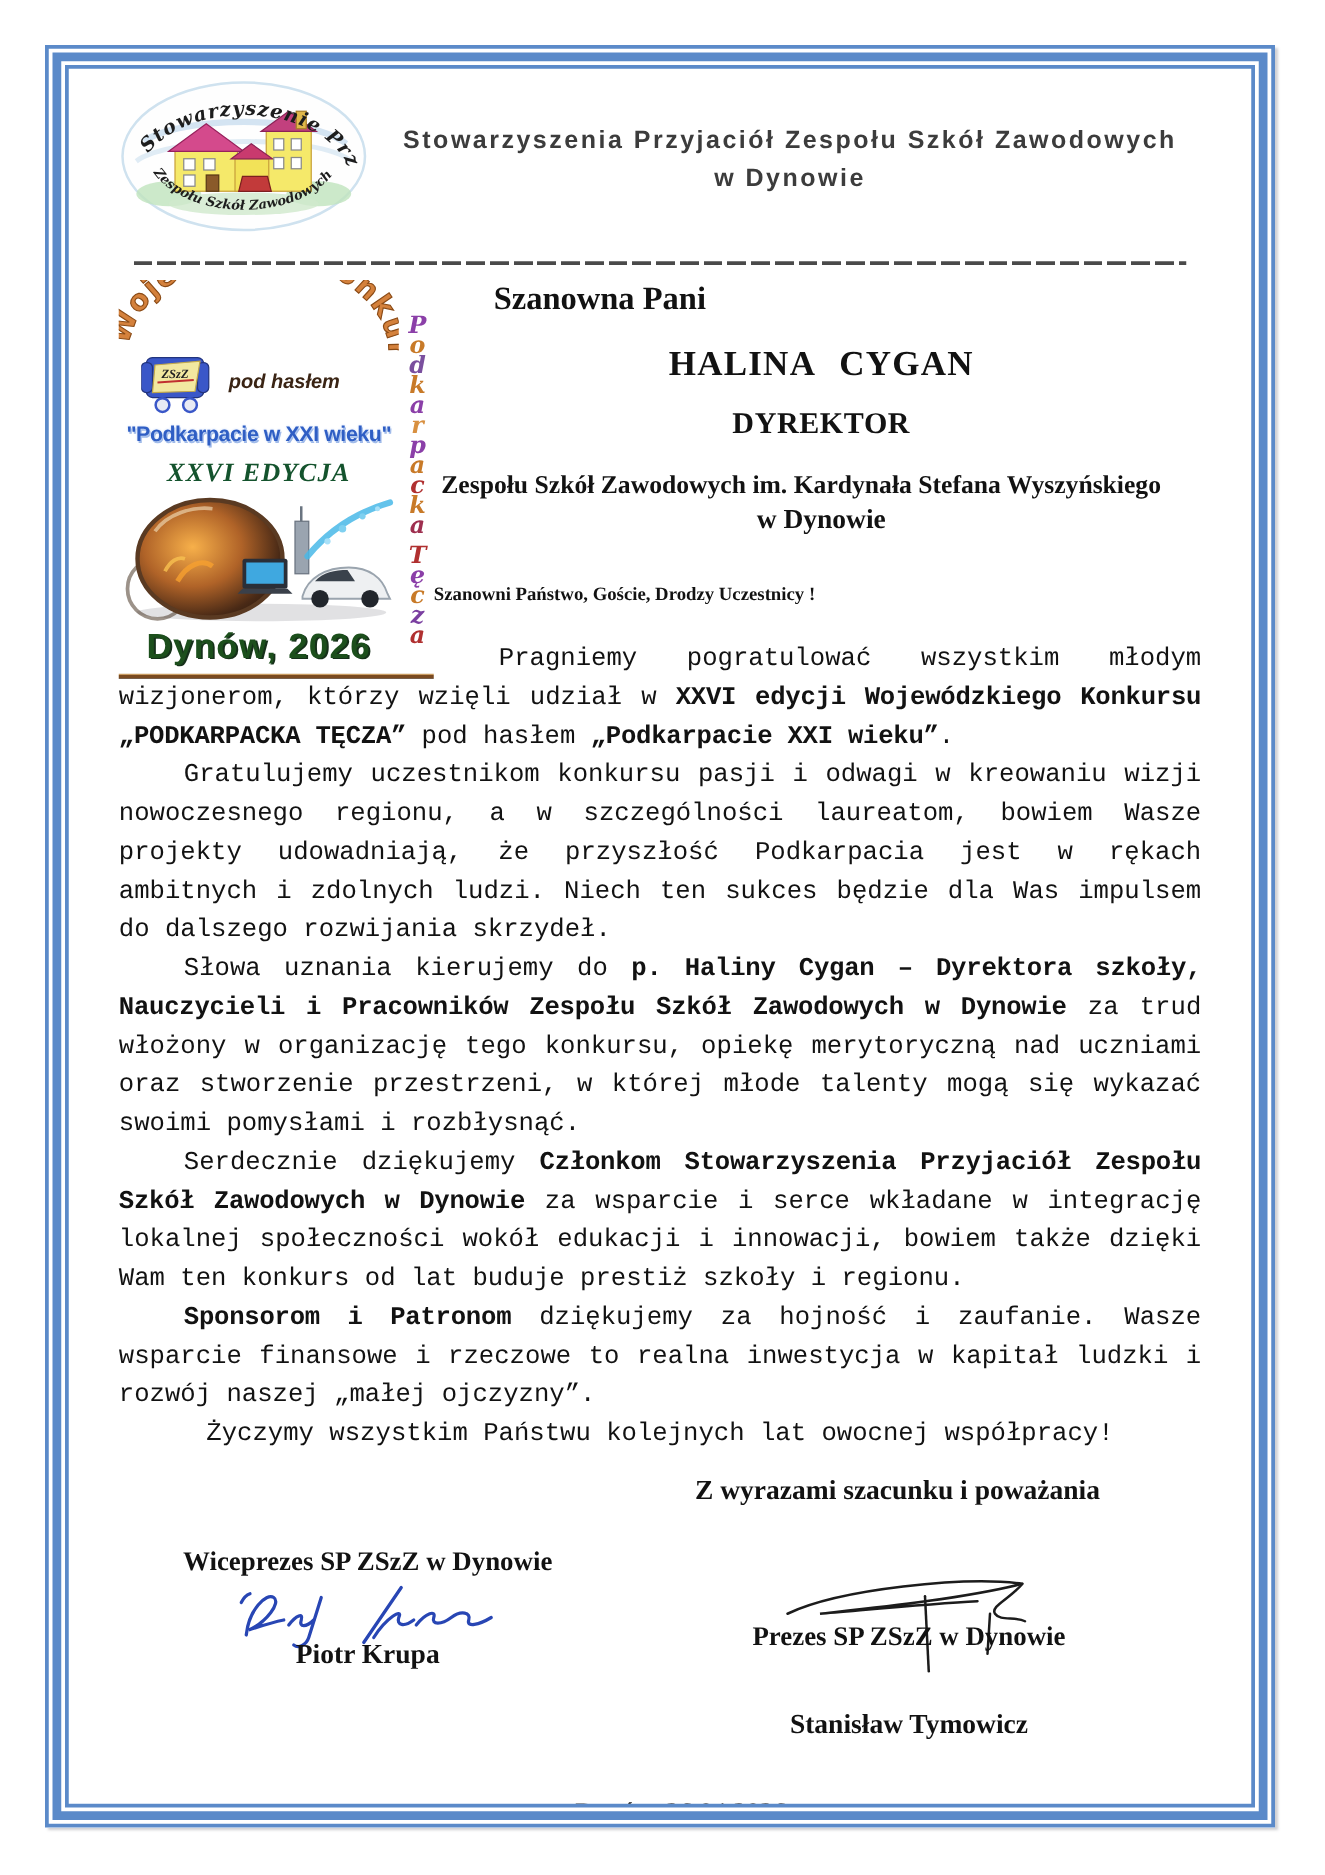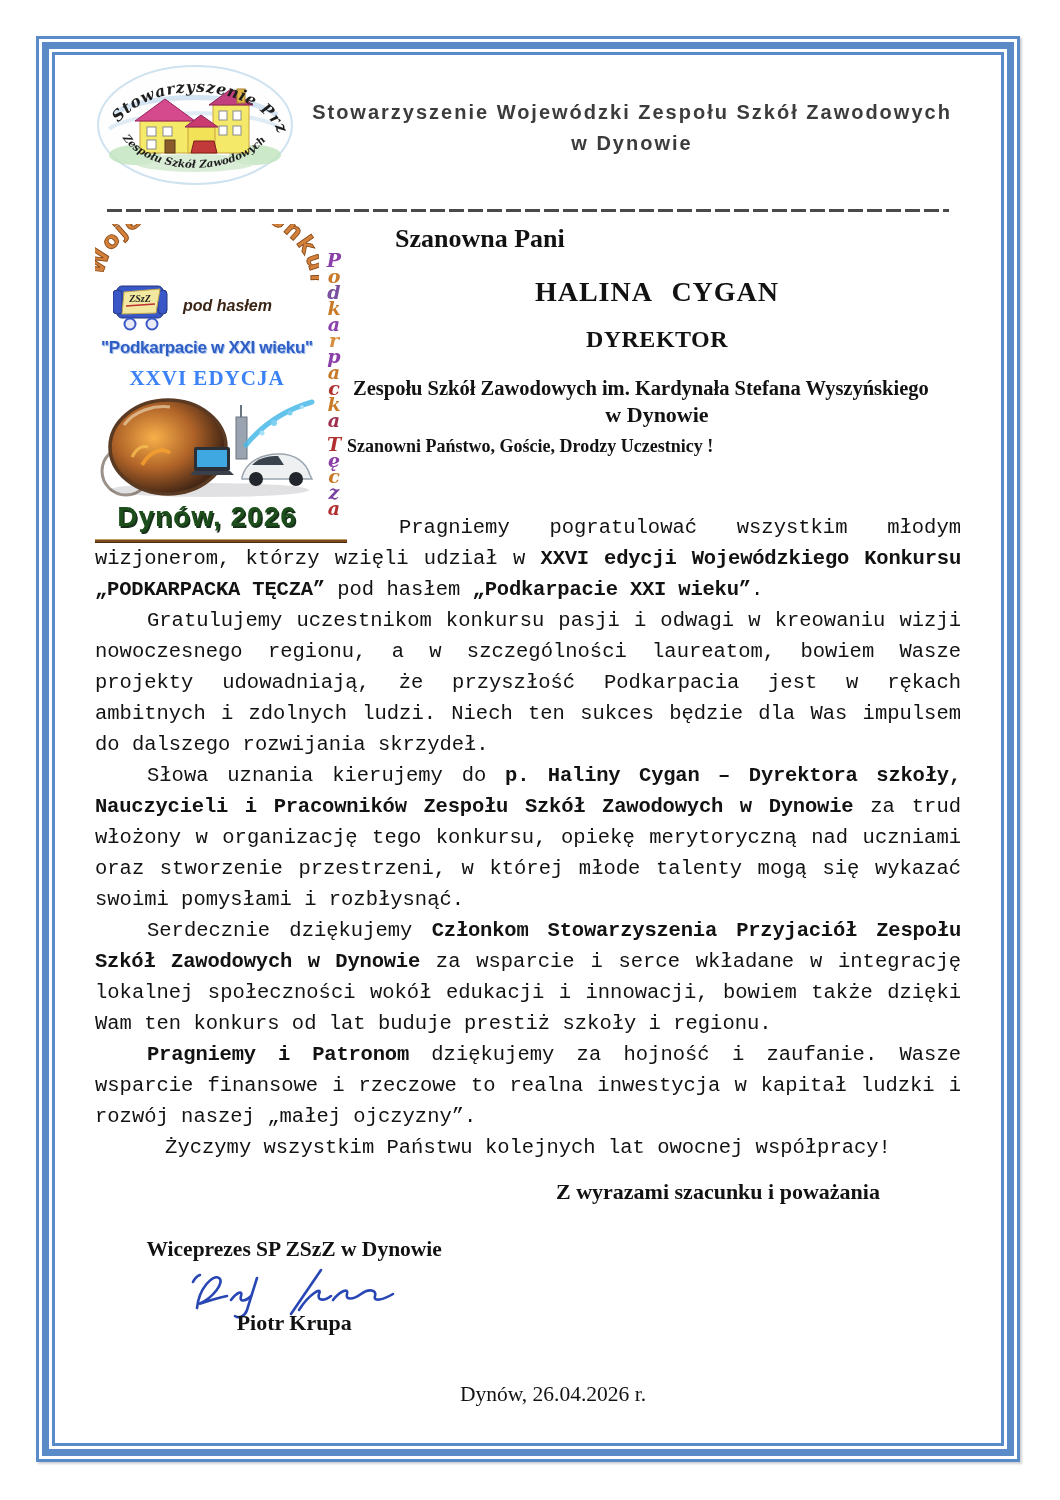--- a/index.html
+++ b/index.html
@@ -26,38 +26,38 @@
 
   
   .intro{margin-top:12px;min-height:274px;}
   .emblem{float:left;width:252px;position:relative;padding-right:28px;box-sizing:border-box;text-align:center;}
   .emblem-arc{display:block;margin:0 auto;}
   .zsz-row{display:flex;align-items:center;justify-content:flex-start;margin:-6px 0 0 18px;}
   .pod-haslem{font-family:"Liberation Sans",sans-serif;font-style:italic;font-weight:700;
        font-size:16px;color:#3a2414;margin-left:8px;}
   .slogan{font-family:"Liberation Sans",sans-serif;font-weight:700;font-size:17px;letter-spacing:-.3px;
        color:#2f5ec4;white-space:nowrap;margin-top:6px;text-shadow:0 0 2px #c6d8f6,1px 1px 0 #9db8e8;}
-  .edition{font-size:21px;letter-spacing:1px;color:#3b82f6;margin-top:8px;font-weight:600;}
+  .edition{font-style:italic;font-size:21px;letter-spacing:1px;color:#14532d;margin-top:8px;font-weight:600;}
   .collage{display:block;margin:4px auto 0;}
   .city-year{font-family:"Liberation Sans",sans-serif;font-weight:700;font-size:28px;letter-spacing:1px;
        color:#1c4f1c;text-shadow:1.5px 1.5px 0 #16301a;margin-top:2px;}
   .brown-line{height:4px;margin-top:6px;width:252px;
        background:linear-gradient(#c79a60 0 1px,#7a4a20 1px 3px,#4a2a10 3px 4px);}
   .vertical-strip{position:absolute;right:0;top:28px;width:26px;display:flex;flex-direction:column;
        align-items:center;font-family:"DejaVu Serif",serif;font-style:italic;font-weight:700;
        font-size:19px;line-height:16px;}
   .vertical-strip .vgap{height:8px;}
 
   .recipient{margin-left:258px;}
   .sal{font-weight:700;font-size:26px;margin:12px 0 18px 42px;}
   .r-name{font-weight:700;font-size:28px;text-align:center;margin-top:22px;letter-spacing:1px;word-spacing:12px;}
   .r-title{font-weight:700;font-size:24px;text-align:center;margin-top:18px;letter-spacing:.5px;}
   .r-school1{font-weight:700;font-size:20.5px;margin-top:24px;white-space:nowrap;}
   .r-school2{font-weight:700;font-size:22px;text-align:center;margin-top:2px;}
-  .greeting{margin-left:248px;font-weight:700;font-size:18px;margin-top:8px;white-space:nowrap;}
+  .greeting{margin-left:248px;font-weight:700;font-size:15px;margin-top:40px;white-space:nowrap;}
 
   
   .body-text{margin-top:14px;}
   p.para{font-size:20.5px;line-height:31px;text-align:justify;text-indent:52px;margin:0;font-family:Liberation Mono, monospace;}
   p.para b{letter-spacing:-.2px;}
   p.para.center{text-align:center;text-indent:0;}
 
   .closing{margin-top:16px;font-weight:700;font-size:22px;text-align:center;transform:translateX(190px);}
 
   .sig-row{display:flex;margin-top:32px;}
@@ -110,21 +110,21 @@
                 <rect x="70" y="77" width="10" height="13" fill="#8a5a2a" stroke="#5a3a16"></rect>
                 <text font-family="DejaVu Serif, serif" font-style="italic" font-weight="700" font-size="15.5" fill="#1d1d1d" letter-spacing="1">
                   <textPath href="#arcTop" startOffset="8%">Stowarzyszenie Przyjaciół</textPath>
                 </text>
                 <text font-family="DejaVu Serif, serif" font-style="italic" font-weight="700" font-size="10.5" fill="#1d1d1d">
                   <textPath href="#arcBot" startOffset="2%">Zespołu Szkół Zawodowych w Dynowie</textPath>
                 </text>
               </svg>
             </div>
             <div class="org">
-              <div>Stowarzyszenie Wojewódzki Zespołu Szkół Zawodowych</div>
+              <div>Stowarzyszenia Przyjaciół Zespołu Szkół Zawodowych</div>
               <div>w Dynowie</div>
             </div>
           </div>
 
           <div class="divider"></div>
 
           <div class="intro">
             <div class="emblem">
               <svg class="emblem-arc" width="224" height="62" viewBox="0 0 224 62">
                 <defs>
@@ -210,21 +210,21 @@
               <div class="r-school2">w Dynowie</div>
             </div>
             <div class="greeting">Szanowni Państwo, Goście, Drodzy Uczestnicy !</div>
           </div>
 
           <div class="body-text">
               <p class="para"><span>Pragniemy pogratulować wszystkim młodym wizjonerom, którzy wzięli udział w </span><b>XXVI edycji Wojewódzkiego Konkursu „PODKARPACKA TĘCZA”</b><span> pod hasłem </span><b>„Podkarpacie XXI wieku”</b><span>.</span></p>
               <p class="para"><span>Gratulujemy uczestnikom konkursu pasji i odwagi w kreowaniu wizji nowoczesnego regionu, a w szczególności laureatom, bowiem Wasze projekty udowadniają, że przyszłość Podkarpacia jest w rękach ambitnych i zdolnych ludzi. Niech ten sukces będzie dla Was impulsem do dalszego rozwijania skrzydeł.</span></p>
               <p class="para"><span>Słowa uznania kierujemy do </span><b>p. Haliny Cygan – Dyrektora szkoły, Nauczycieli i Pracowników Zespołu Szkół Zawodowych w Dynowie</b><span> za trud włożony w organizację tego konkursu, opiekę merytoryczną nad uczniami oraz stworzenie przestrzeni, w której młode talenty mogą się wykazać swoimi pomysłami i rozbłysnąć.</span></p>
               <p class="para"><span>Serdecznie dziękujemy </span><b>Członkom Stowarzyszenia Przyjaciół Zespołu Szkół Zawodowych w Dynowie</b><span> za wsparcie i serce wkładane w integrację lokalnej społeczności wokół edukacji i innowacji, bowiem także dzięki Wam ten konkurs od lat buduje prestiż szkoły i regionu.</span></p>
-              <p class="para"><b>Pragniemy i Patronom</b><span> dziękujemy za hojność i zaufanie. Wasze wsparcie finansowe i rzeczowe to realna inwestycja w kapitał ludzki i rozwój naszej „małej ojczyzny”.</span></p>
+              <p class="para"><b>Sponsorom i Patronom</b><span> dziękujemy za hojność i zaufanie. Wasze wsparcie finansowe i rzeczowe to realna inwestycja w kapitał ludzki i rozwój naszej „małej ojczyzny”.</span></p>
               <p class="para center"><span>Życzymy wszystkim Państwu kolejnych lat owocnej współpracy!</span></p>
             </div>
 
           <div class="closing">Z wyrazami szacunku i poważania</div>
 
           <div class="sig-row">
             <div class="sig-col left">
               <div class="role">Wiceprezes SP ZSzZ w Dynowie</div>
               <svg class="sig-svg" width="250" height="62" viewBox="0 0 250 62">
                 <g stroke="#2846b4" stroke-width="2.6" fill="none" stroke-linecap="round">
@@ -232,20 +232,33 @@
                   <path d="M24,18 C26,14 28,12 31,11"></path>
                   <path d="M62,36 C68,28 74,26 72,32 C70,38 76,38 82,32"></path>
                   <path d="M88,14 L78,46 C76,52 70,55 66,52"></path>
                   <path d="M122,50 L152,6"></path>
                   <path d="M130,46 C140,30 154,22 150,30 C148,36 154,38 162,32"></path>
                   <path d="M164,36 C172,26 180,24 178,30 C176,36 184,36 192,30 C200,24 208,26 206,32 C204,38 214,36 224,30"></path>
                 </g>
               </svg>
               <div class="sig-name">Piotr Krupa</div>
             </div>
+            <div class="sig-col right">
+              <svg class="sig-svg" style="margin-top:20px;margin-bottom:-40px" width="210" height="84" viewBox="0 0 210 84">
+                <g stroke="#1c1c1c" stroke-width="2" fill="none" stroke-linecap="round">
+                  <path d="M8,34 C50,14 150,4 196,10 C150,22 70,30 34,34 C60,32 120,26 160,24"></path>
+                  <path d="M196,10 C186,22 170,28 174,34 C178,40 190,36 198,40"></path>
+                  <path d="M118,20 L121,80"></path>
+                  <path d="M170,34 L168,66"></path>
+                </g>
+              </svg>
+              <div class="role" style="margin-top:-44px">Prezes SP ZSzZ w Dynowie</div>
+              <div style="height:44px"></div>
+              <div class="sig-name">Stanisław Tymowicz</div>
+            </div>
           </div>
 
           <div class="date">Dynów, 26.04.2026 r.</div>
 
         </div>
       </div>
     </div>
   </div>
 </div>
 

